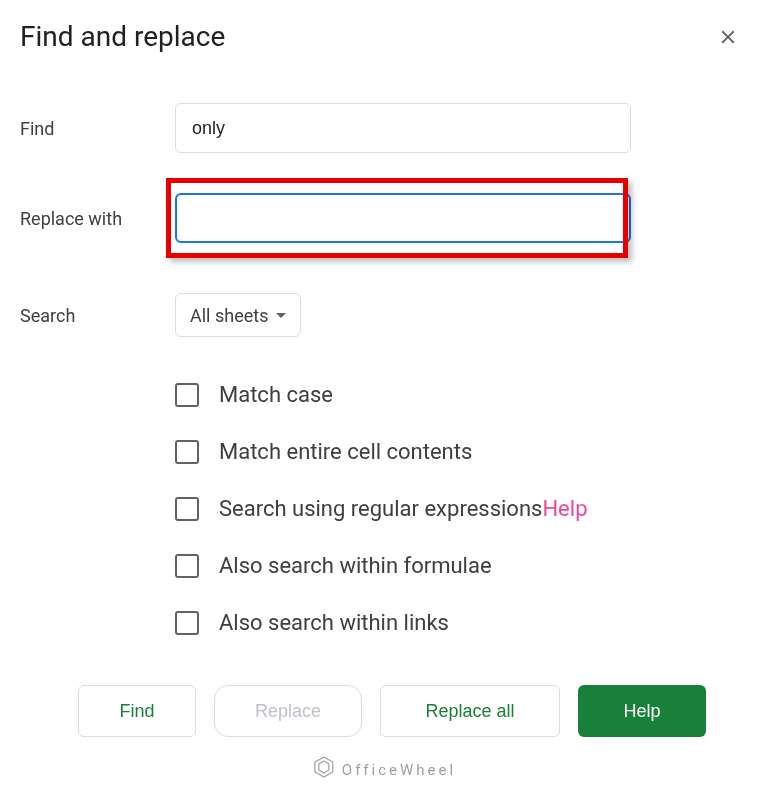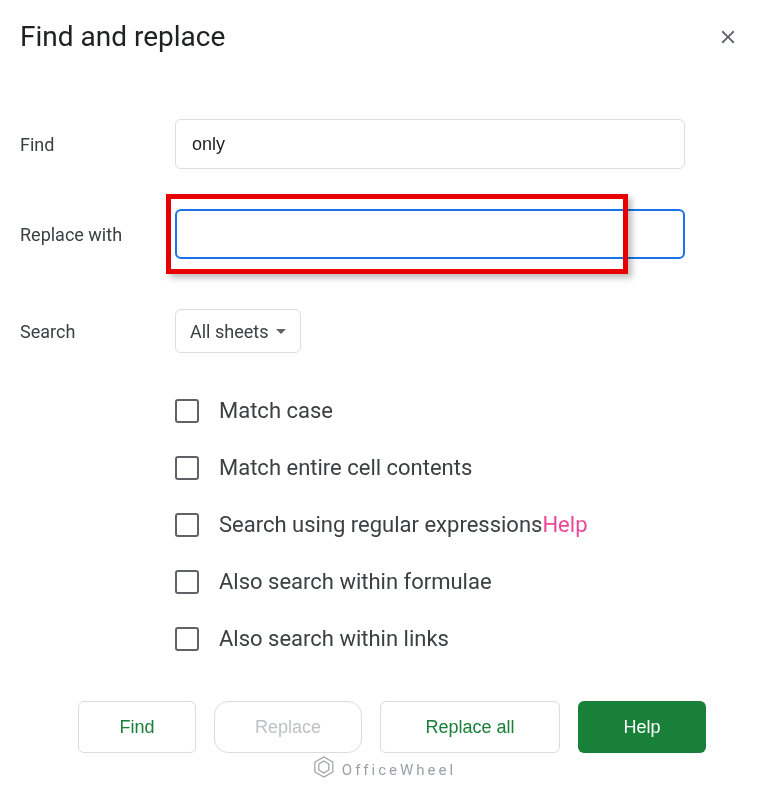--- a/index.html
+++ b/index.html
@@ -8,21 +8,21 @@
       background: #fff;
       width: 768px;
       height: 807px;
       position: relative;
       padding: 20px;
     }
     .dialog-header {
       display: flex;
       justify-content: space-between;
       align-items: center;
-      margin-bottom: 66px;
+      margin-bottom: 50px;
     }
     .dialog-title {
       font-size: 28px;
       font-weight: 400;
       color: #202124;
       letter-spacing: 0;
     }
     .close-btn {
       width: 24px;
       height: 24px;
@@ -41,21 +41,21 @@
     .form-row.replace-row {
       margin-bottom: 50px;
     }
     .form-label {
       width: 155px;
       font-size: 18px;
       color: #3c4043;
       flex-shrink: 0;
     }
     .text-input {
-      width: 510px;
+      width: 456px;
       height: 50px;
       border: 1px solid #dadce0;
       border-radius: 6px;
       padding: 0 16px;
       font-size: 18px;
       color: #202124;
       outline: none;
     }
     .text-input.focused {
       border: 2px solid #1a73e8;

